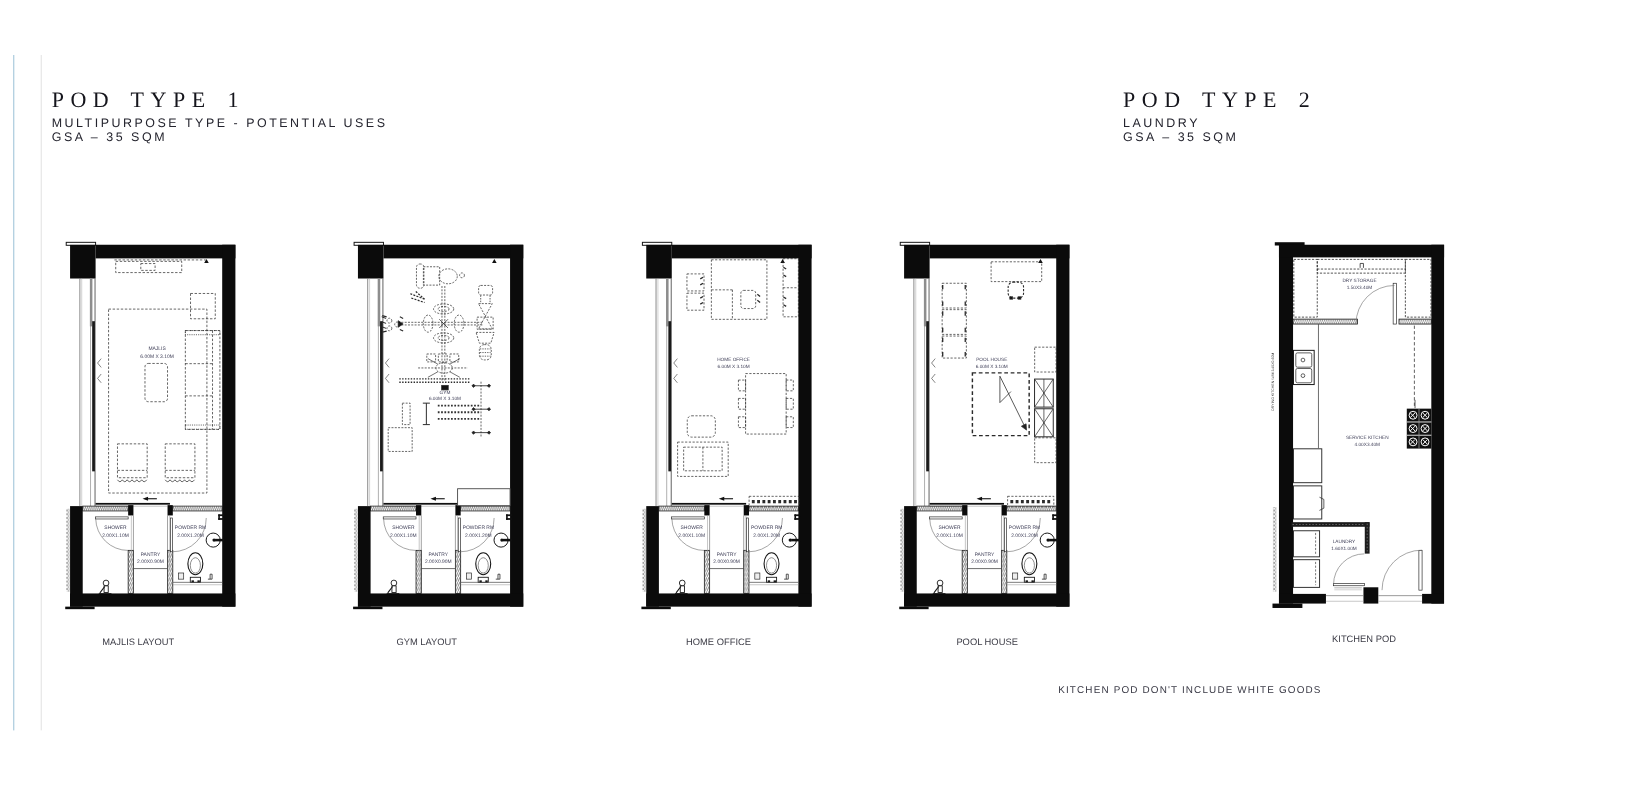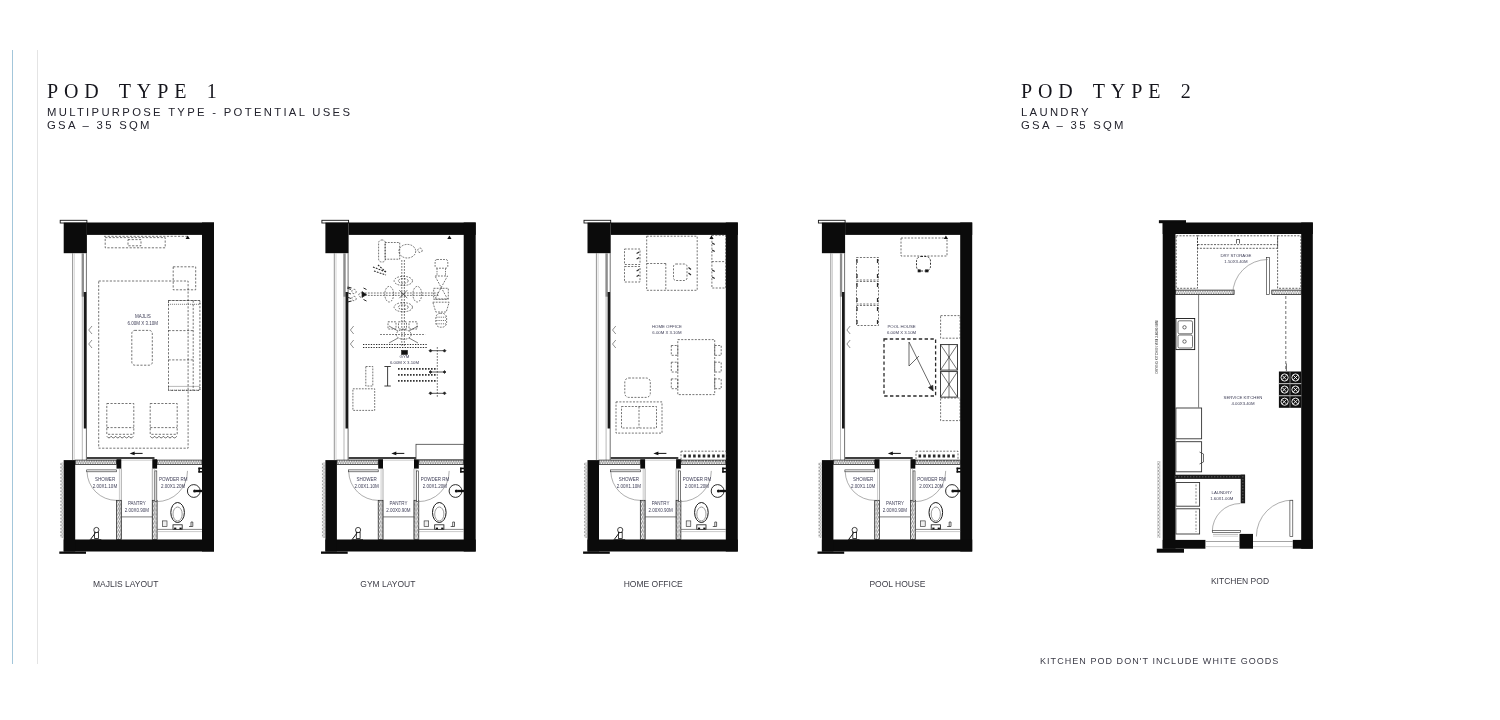--- a/index.html
+++ b/index.html
@@ -20,21 +20,21 @@
 <div class="sub" style="left:47px;top:106px;">MULTIPURPOSE TYPE - POTENTIAL USES</div>
 
 <div class="sub" style="left:47px;top:119px;">GSA – 35 SQM</div>
 
 <div class="hdr" style="left:1021px;top:80px;">POD TYPE 2</div>
 
 <div class="sub" style="left:1021px;top:106px;">LAUNDRY</div>
 
 <div class="sub" style="left:1021px;top:119px;">GSA – 35 SQM</div>
 
-<div class="ftr" style="left:1040px;top:621.5px;margin-top:34px;">KITCHEN POD DON'T INCLUDE WHITE GOODS</div>
+<div class="ftr" style="left:962px;top:621.5px;">KITCHEN POD DON'T INCLUDE WHITE GOODS</div>
 <svg width="1500" height="720" viewBox="0 0 1500 720" style="position:absolute;left:0;top:0;">
 <defs>
 <pattern id="hatch" width="1.7" height="4.3" patternUnits="userSpaceOnUse">
 <path d="M0 4.3 L1.7 0" stroke="#3a3a3a" stroke-width="0.55" fill="none"></path>
 </pattern>
 <pattern id="coil" width="3.2" height="3.4" patternUnits="userSpaceOnUse">
 <ellipse cx="1.55" cy="1.7" rx="1.3" ry="1.15" fill="none" stroke="#666" stroke-width="0.5"></ellipse>
 </pattern>
 <g id="shell">
 

